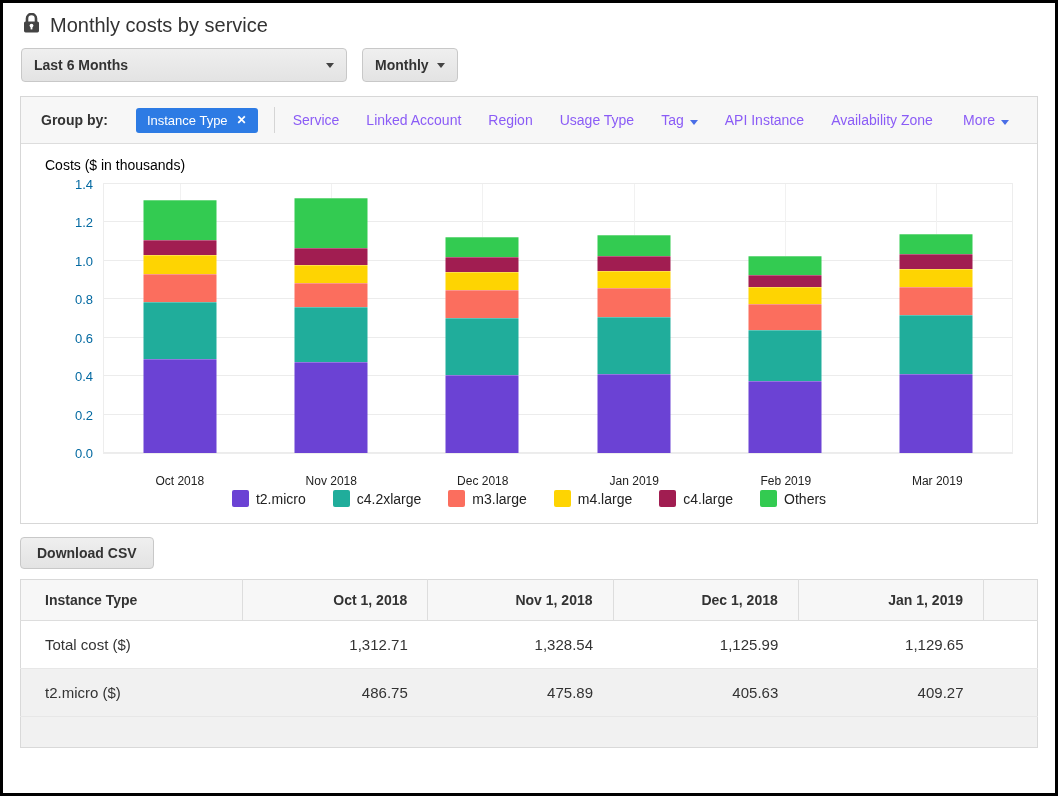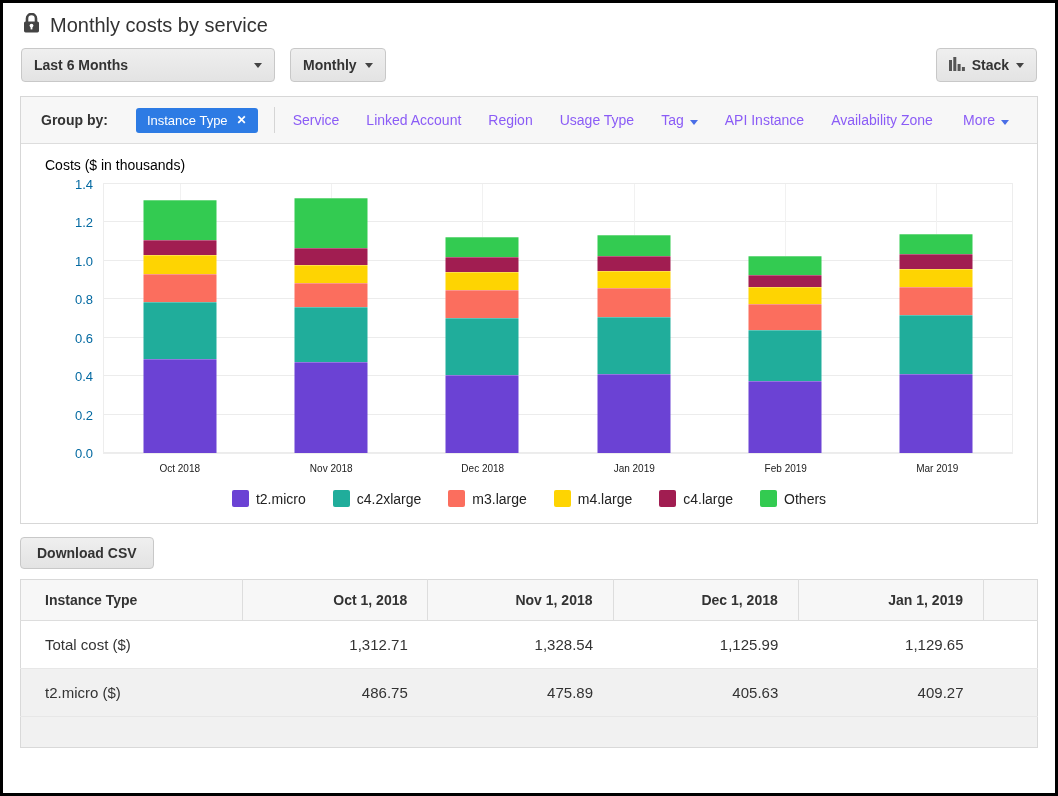--- a/index.html
+++ b/index.html
@@ -15,21 +15,21 @@
   .title-row { display: flex; align-items: center; gap: 10px; padding: 10px 20px 0 20px; }
   .page-title { font-size: 20px; font-weight: 400; color: #333; }
   .controls-row { display: flex; align-items: center; padding: 11px 18px 0 18px; }
   .btn {
     display: inline-flex; align-items: center;
     background: linear-gradient(#efefef, #e3e3e3);
     border: 1px solid #c8c8c8; border-radius: 4px;
     height: 34px; padding: 0 12px;
     font-size: 14px; font-weight: bold; color: #333; cursor: pointer;
   }
-  .btn-range { width: 254px; justify-content: space-between; }
+  .btn-range { width: 326px; justify-content: space-between; }
   .btn-granularity { margin-left: 15px; gap: 8px; }
   .btn-stack { margin-left: auto; gap: 7px; }
   .caret { display:inline-block; width:0; height:0;
     border-left: 4px solid transparent; border-right: 4px solid transparent;
     border-top: 5px solid #444; }
   .caret-blue { border-top-color: #4a6ee6; margin-left: 6px; }
   
   .panel { margin: 14px 17px 0 17px; border: 1px solid #d7d7d7; background: #fff; }
   .groupby-bar {
     display: flex; align-items: center;
@@ -56,22 +56,22 @@
   .ytick { position: absolute; right: 10px; font-size: 13px; color: #0369a1; }
   #plot { position: relative; flex: 1; height: 271px; border: 1px solid #ededed; }
   .gridline-h { position: absolute; left: 0; right: 0; height: 1px; background: #ececec; }
   .gridline-v { position: absolute; top: 0; bottom: 0; width: 1px; background: #f1f1f1; }
   .bar { position: absolute; bottom: 0; width: 73px; transform: translateX(-50%);
          display: flex; flex-direction: column-reverse; }
   .seg { width: 100%; border-top: 1px dotted rgba(255,255,255,0.55); }
   .seg-2 { background-image: radial-gradient(rgba(255,255,255,0.45) 1px, transparent 1.3px);
            background-size: 8px 8px; }
   .x-row { margin-left: 59px; position: relative; height: 24px; }
-  .xlabel { position: absolute; top: 9px; transform: translateX(-50%);
-            font-size: 10px; color: #222; white-space: nowrap; }
+  .xlabel { position: absolute; top: 20px; transform: translateX(-50%);
+            font-size: 12px; color: #222; white-space: nowrap; }
   #legend { display: flex; justify-content: center; align-items: center;
             gap: 27px; margin-top: 12px; }
   .legend-item { display: flex; align-items: center; gap: 7px; font-size: 14px; color: #222; }
   .legend-swatch { width: 17px; height: 17px; border-radius: 2px; }
   
   .download-row { display: flex; justify-content: flex-start; margin: 13px 17px 0 17px; }
   .btn-download { height: 32px; padding: 0 16px; }
   table { width: calc(100% - 34px); margin: 10px 17px 0 17px;
           border-collapse: collapse; border: 1px solid #d9d9d9; table-layout: fixed; }
   thead th {
@@ -101,32 +101,20 @@
   <span class="page-title">Monthly costs by service</span>
 </div>
 
 <div class="controls-row">
   <div class="btn btn-range">
     <span>Last 6 Months</span>
     <span class="caret"></span>
   </div>
   <div class="btn btn-granularity">
     <span>Monthly</span>
-    <span class="caret"></span>
-  </div>
-  <div class="btn btn-stack">
-    <span>
-      <svg width="16" height="14" viewBox="0 0 16 14" fill="#555">
-        <rect x="0" y="3" width="3" height="11"></rect>
-        <rect x="4.3" y="0" width="3" height="14"></rect>
-        <rect x="8.6" y="7" width="3" height="7"></rect>
-        <rect x="12.9" y="10" width="3" height="4"></rect>
-      </svg>
-    </span>
-    <span>Stack</span>
     <span class="caret"></span>
   </div>
 </div>
 
 <div class="panel">
   <div class="groupby-bar">
     <span class="groupby-label">Group by:</span>
     <span class="gb-pill">
       <span>Instance Type</span>
       <span class="pill-x"></span>

